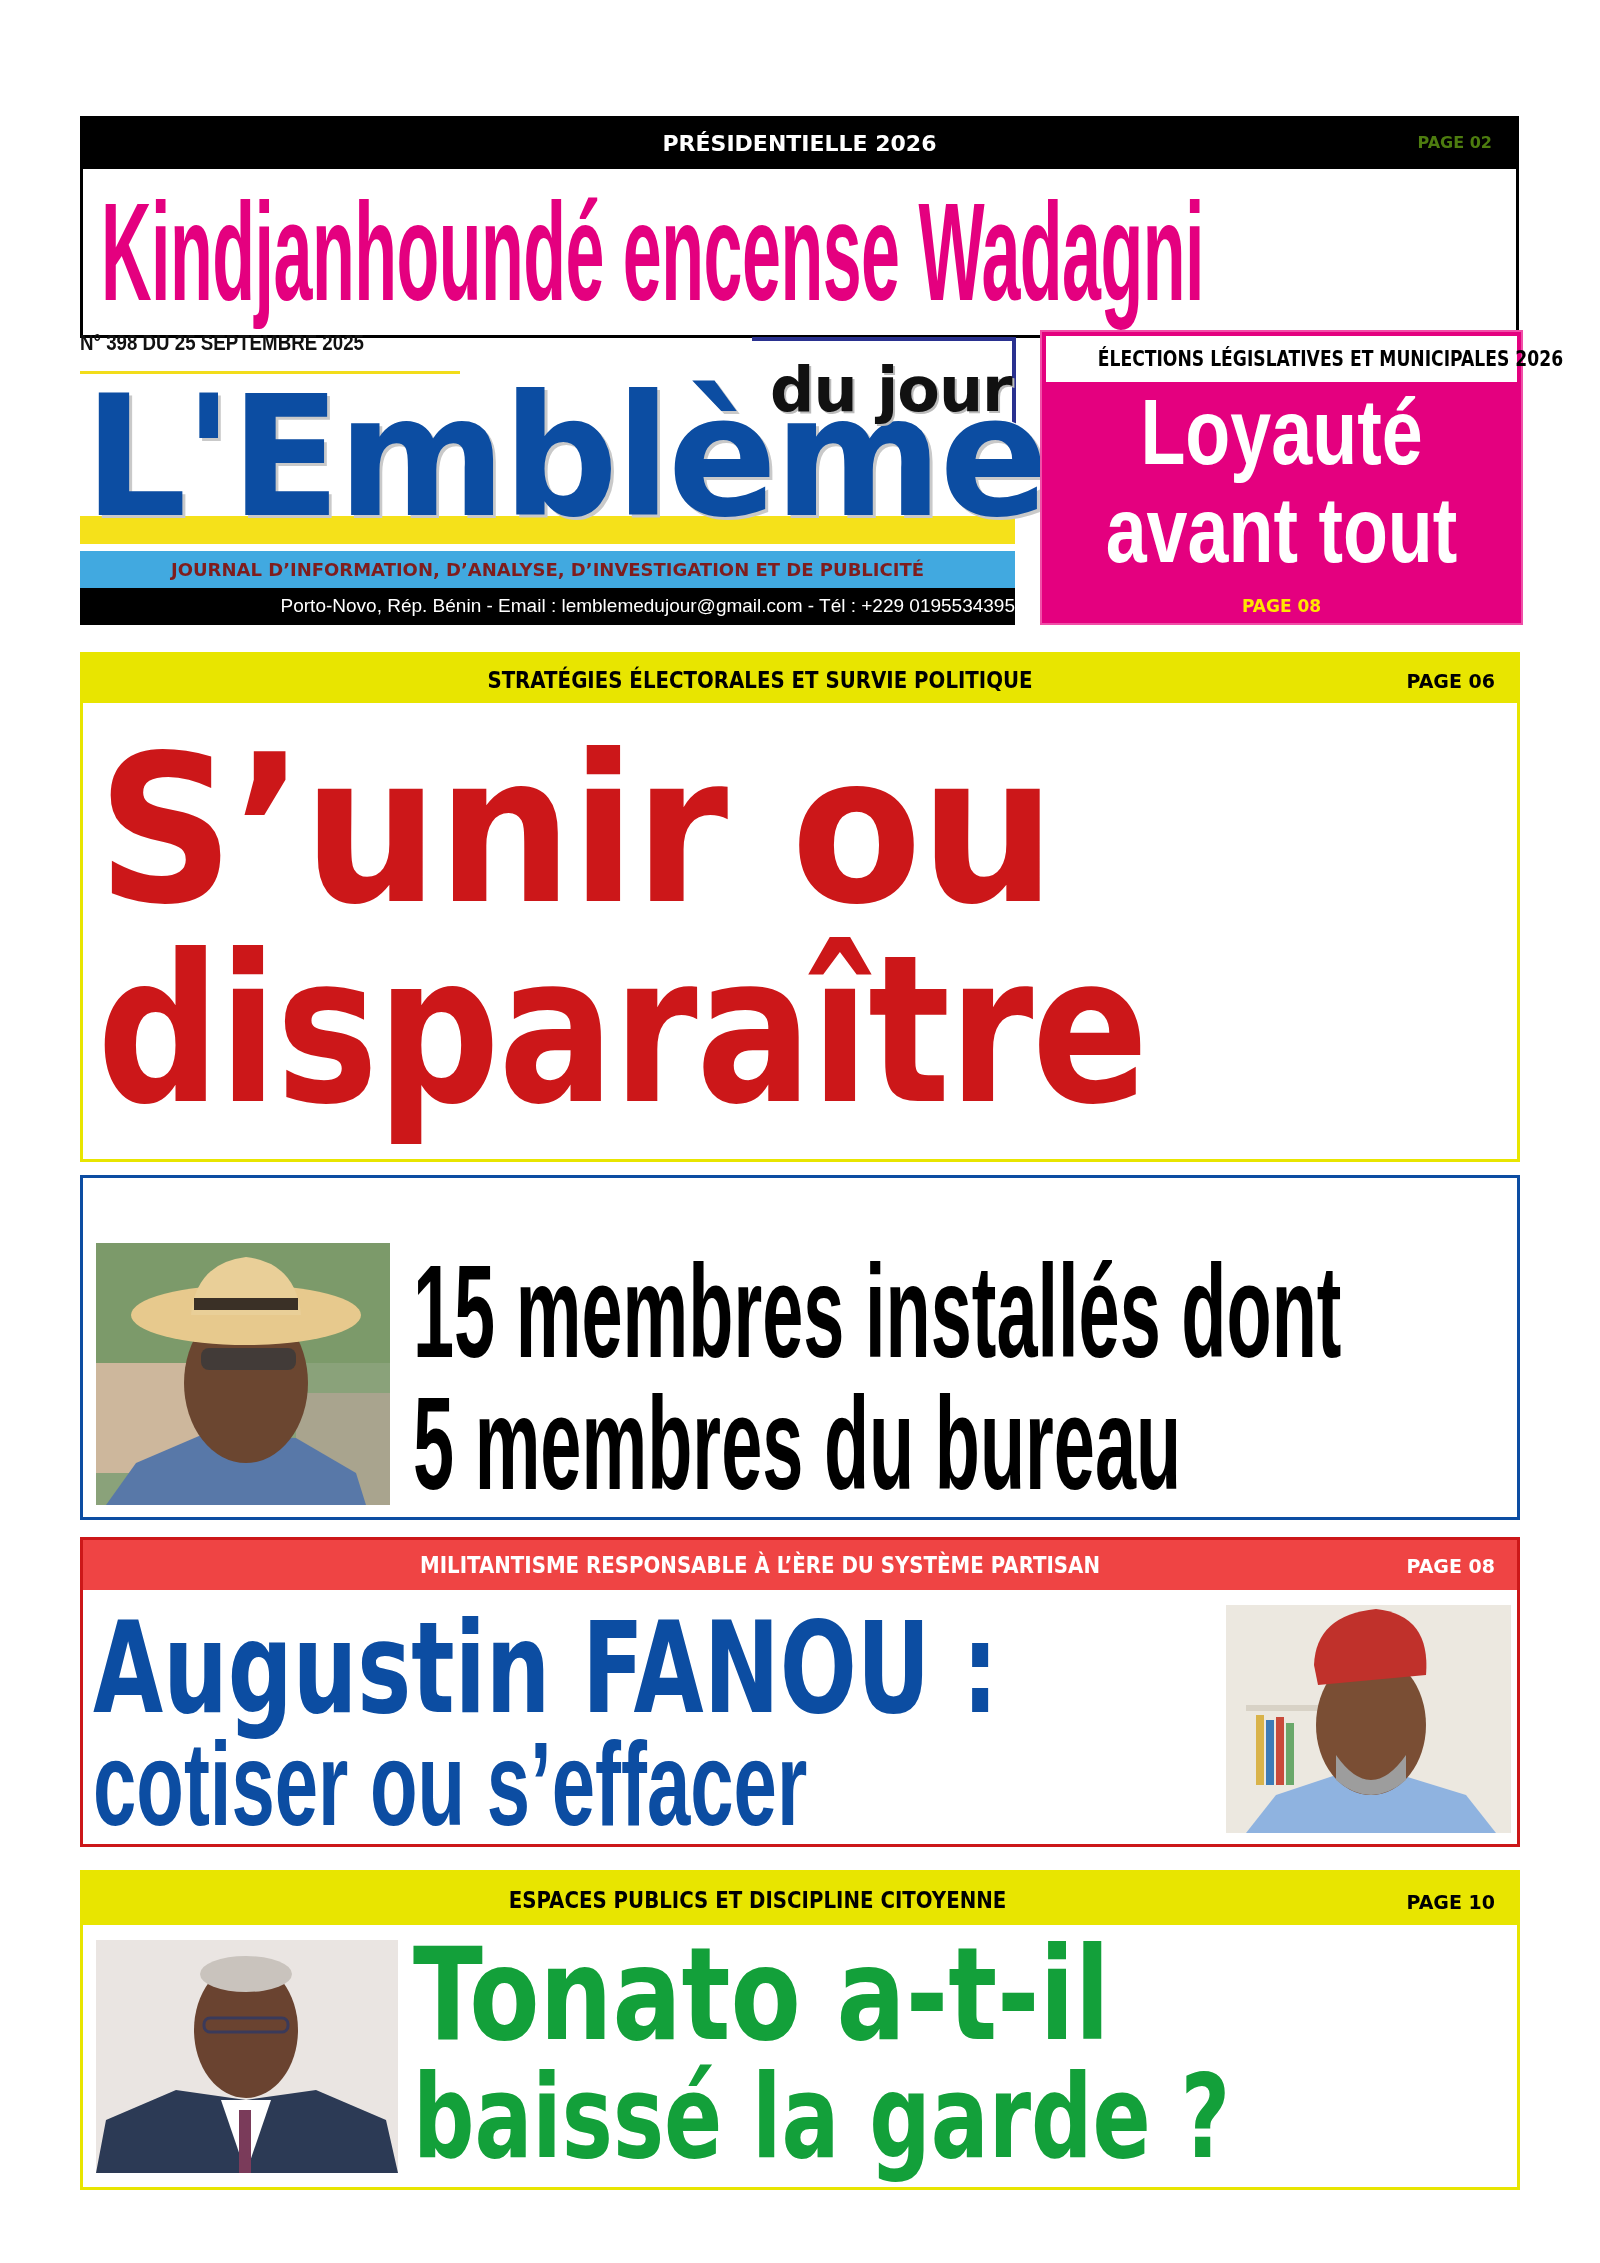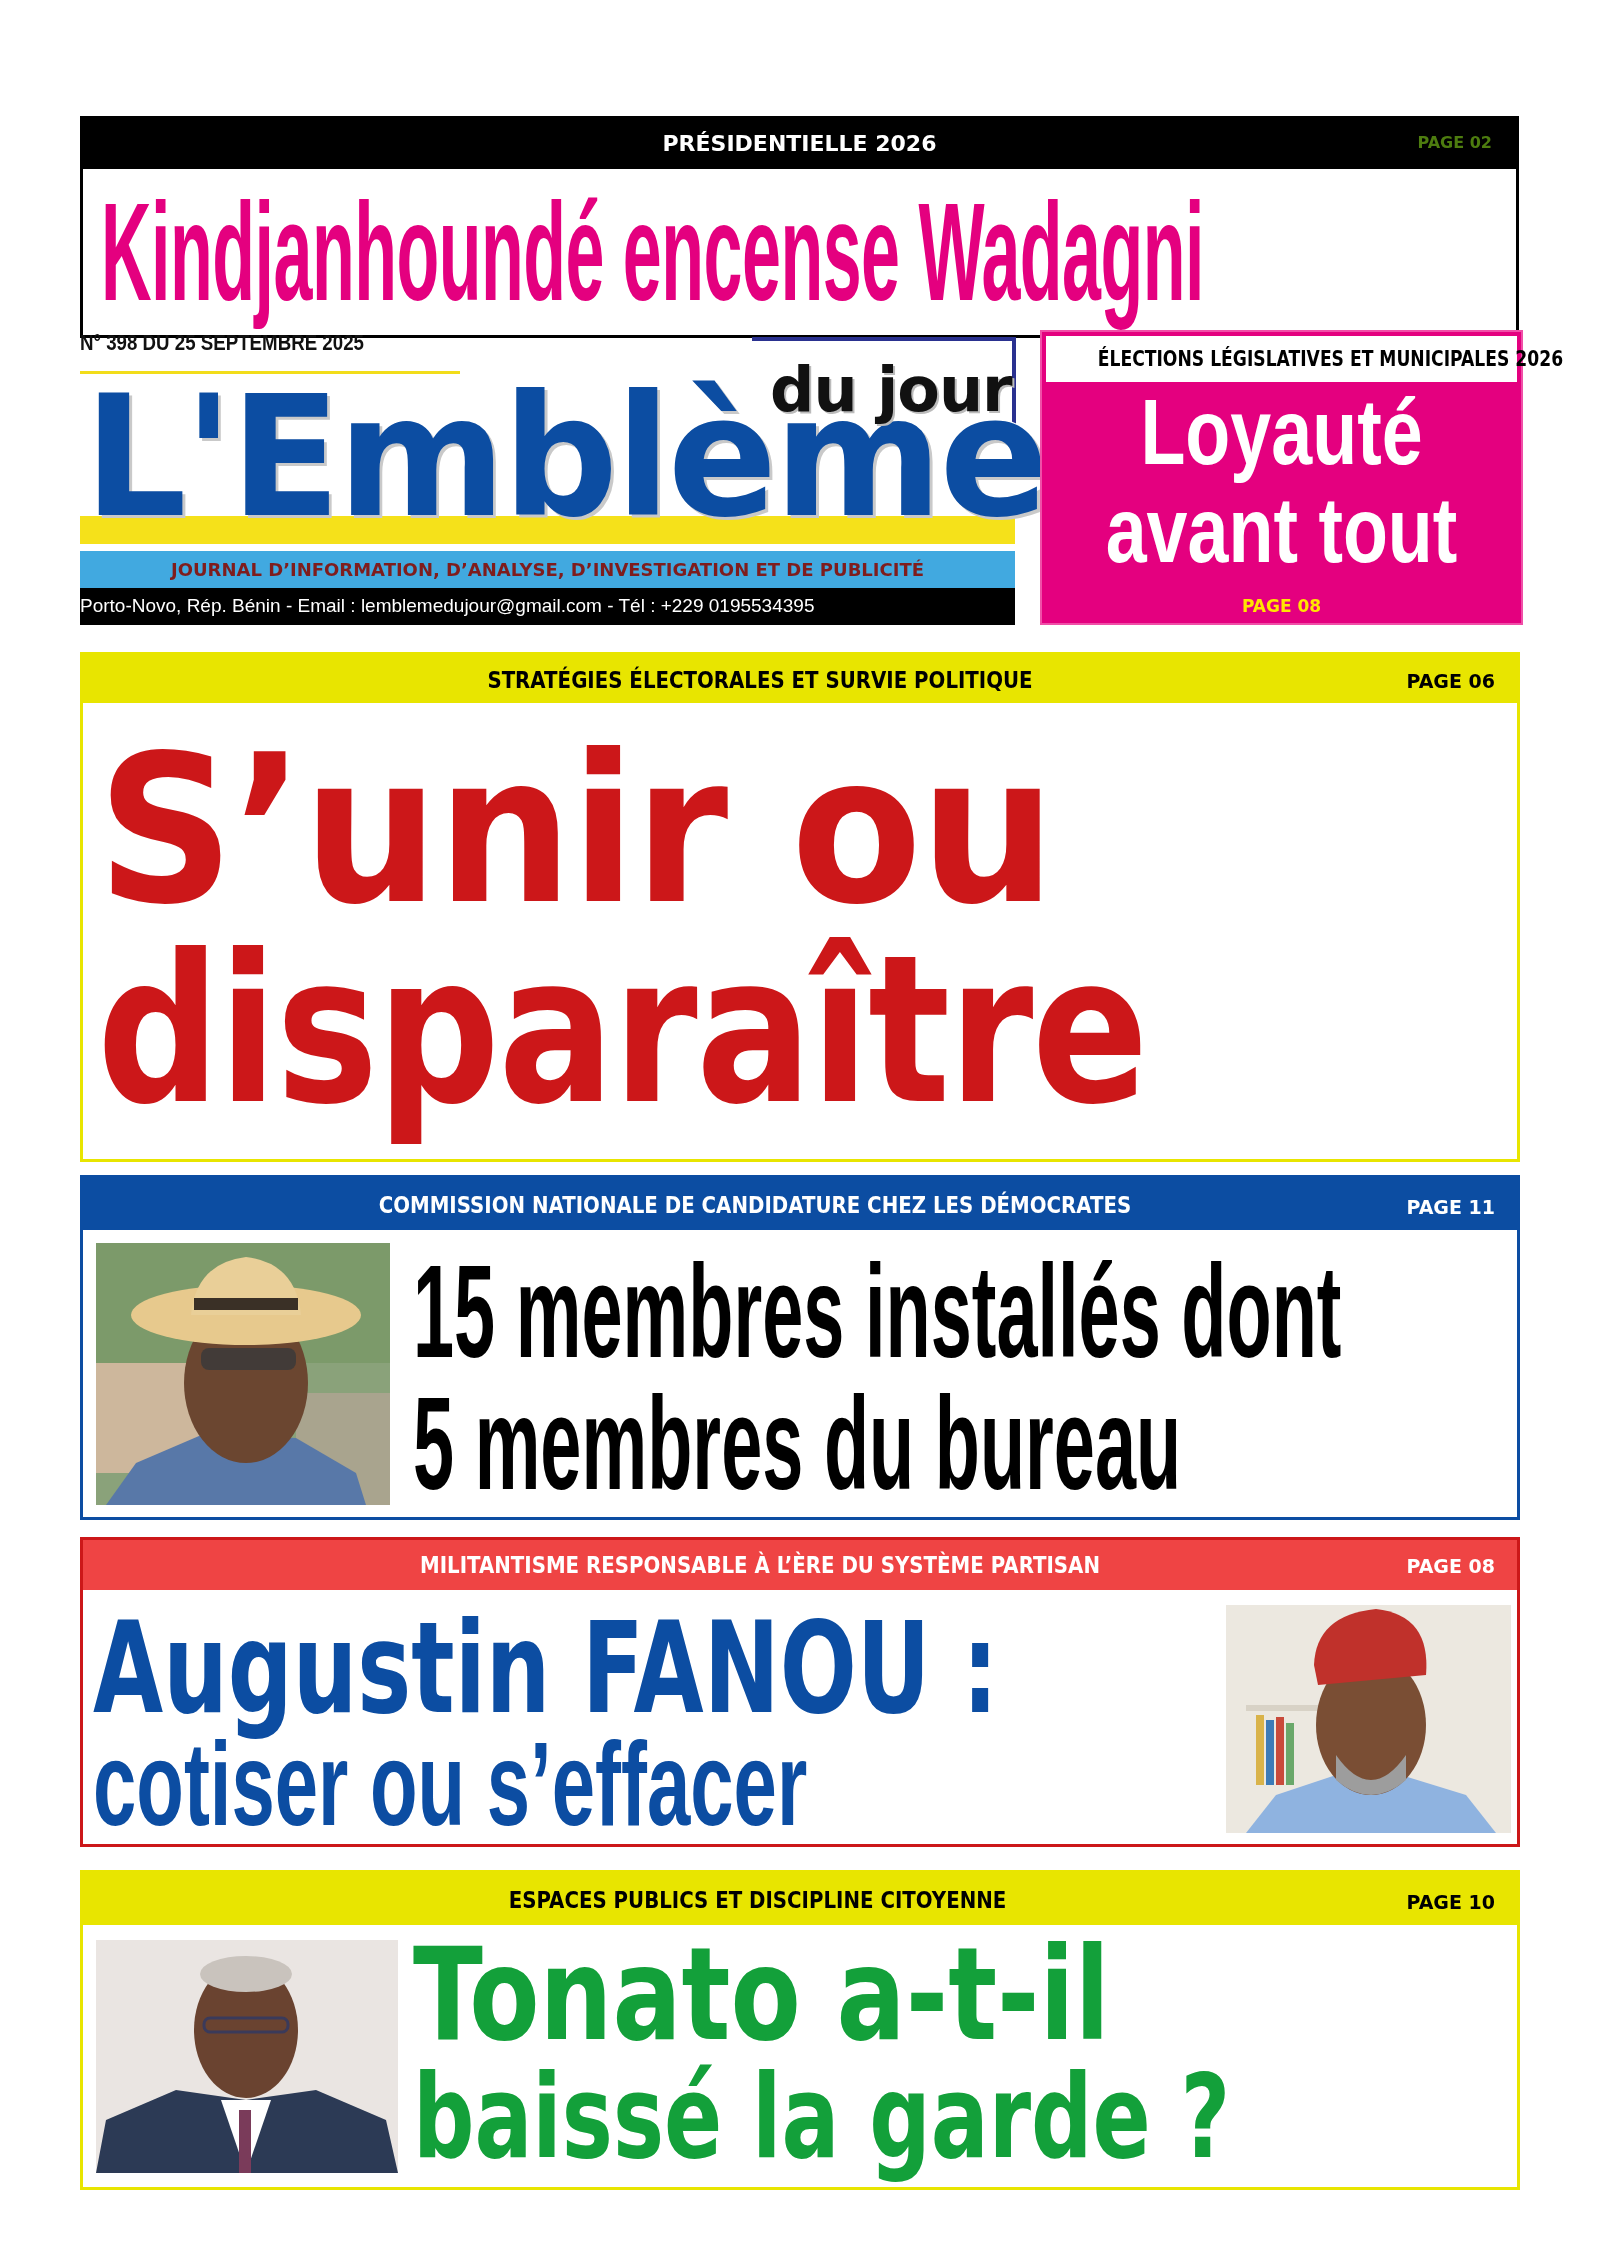--- a/index.html
+++ b/index.html
@@ -22,21 +22,21 @@
   
   #issue-line { left: 80px; top: 330px; font-size: 22px; font-weight:700; color:#111; transform: scaleX(0.85); transform-origin:left top; white-space:nowrap; }
   #yellow-line { left: 80px; top: 371px; width: 380px; height: 3px; background:#f2dd1a; }
   #dujour-frame { left: 752px; top: 337px; width: 264px; height: 95px; border-top: 4px solid #2a3190; border-right: 4px solid #2a3190; }
   #logo-yellow { left: 80px; top: 516px; width: 935px; height: 28px; background: #f5e11a; }
   #logo-main { left: 84px; top: 372px; font-family: "DejaVu Sans", sans-serif; font-weight:700; font-size: 168px; line-height: 170px; color:#0c4da2; letter-spacing: -3px; text-shadow: 3px 3px 0 #c9c9c9, -2px -2px 0 #fff; transform: scaleX(0.96); transform-origin:left top; white-space:nowrap; }
   #logo-dujour { left: 770px; top: 358px; font-family: "DejaVu Sans", sans-serif; font-weight:700; font-size: 62px; line-height: 64px; color:#111; letter-spacing: -1px; text-shadow: 2px 2px 0 #bbb; white-space:nowrap; }
   #tagline-band { left: 80px; top: 551px; width: 935px; height: 37px; background:#41a9e0; }
   #tagline { position:absolute; left: 0; right: 0; top: 8px; text-align:center; color:#7f1d1d; font-size: 18px; }
   #contact-band { left: 80px; top: 588px; width: 935px; height: 37px; background:#000; }
-  #contact { position:absolute; left: 0; right: 0; top: 7px; text-align:left; color:#fff; font-size: 19px; }
+  #contact { position:absolute; left: 0; right: 0; top: 7px; text-align:right; color:#fff; font-size: 19px; }
 
   
   #pink-box { left: 1040px; top: 330px; width: 483px; height: 295px; background:#e4007f; border: 2px solid #f04fa8; }
   #pink-kicker-band { position:absolute; left: 4px; right: 4px; top: 4px; height: 46px; background:#fff; }
   #pink-kicker { position:absolute; left: 0; right: 0; top: 10px; text-align:center; color:#000; font-size: 22px; transform: scaleX(0.78); transform-origin: center top; white-space:nowrap; }
   #pink-l1 { position:absolute; left: 0; right: 0; top: 52px; text-align:center; color:#fff; font-size: 92px; line-height: 96px; transform: scaleX(0.8); transform-origin:center top; }
   #pink-l2 { position:absolute; left: 0; right: 0; top: 150px; text-align:center; color:#fff; font-size: 92px; line-height: 96px; transform: scaleX(0.8); transform-origin:center top; }
   #pink-page { position:absolute; left: 0; right: 0; top: 264px; text-align:center; color:#ffe600; font-size: 17px; }
 
   
@@ -119,24 +119,20 @@
 <div id="sec-unir" class="section">
   <div class="band">
     <div class="kicker kicker-txt">STRATÉGIES ÉLECTORALES ET SURVIE POLITIQUE</div>
     <div class="kicker page-txt">PAGE  06</div>
   </div>
   <div id="unir-l1">S’unir ou</div>
   <div id="unir-l2">disparaître</div>
 </div>
 
 <div id="sec-demo" class="section">
-  <div class="band">
-    <div class="kicker kicker-txt">COMMISSION NATIONALE DE CANDIDATURE CHEZ LES DÉMOCRATES</div>
-    <div class="kicker page-txt">PAGE 11</div>
-  </div>
   <div id="demo-photo" class="photo">
     <svg viewBox="0 0 294 262" preserveAspectRatio="none">
       <rect width="294" height="262" fill="#8aa27a"></rect>
       <rect x="0" y="0" width="294" height="120" fill="#7c9a6a"></rect>
       <rect x="0" y="120" width="120" height="110" fill="#cdb79c"></rect>
       <rect x="200" y="150" width="94" height="112" fill="#a9a48e"></rect>
       <path d="M10 262 L40 220 L110 190 L200 195 L260 230 L270 262 Z" fill="#5878a8"></path>
       <ellipse cx="150" cy="140" rx="62" ry="80" fill="#6b4630"></ellipse>
       <rect x="105" y="105" width="95" height="22" rx="8" fill="#3b3a3a" opacity="0.85"></rect>
       <ellipse cx="150" cy="72" rx="115" ry="30" fill="#e7c98d"></ellipse>

